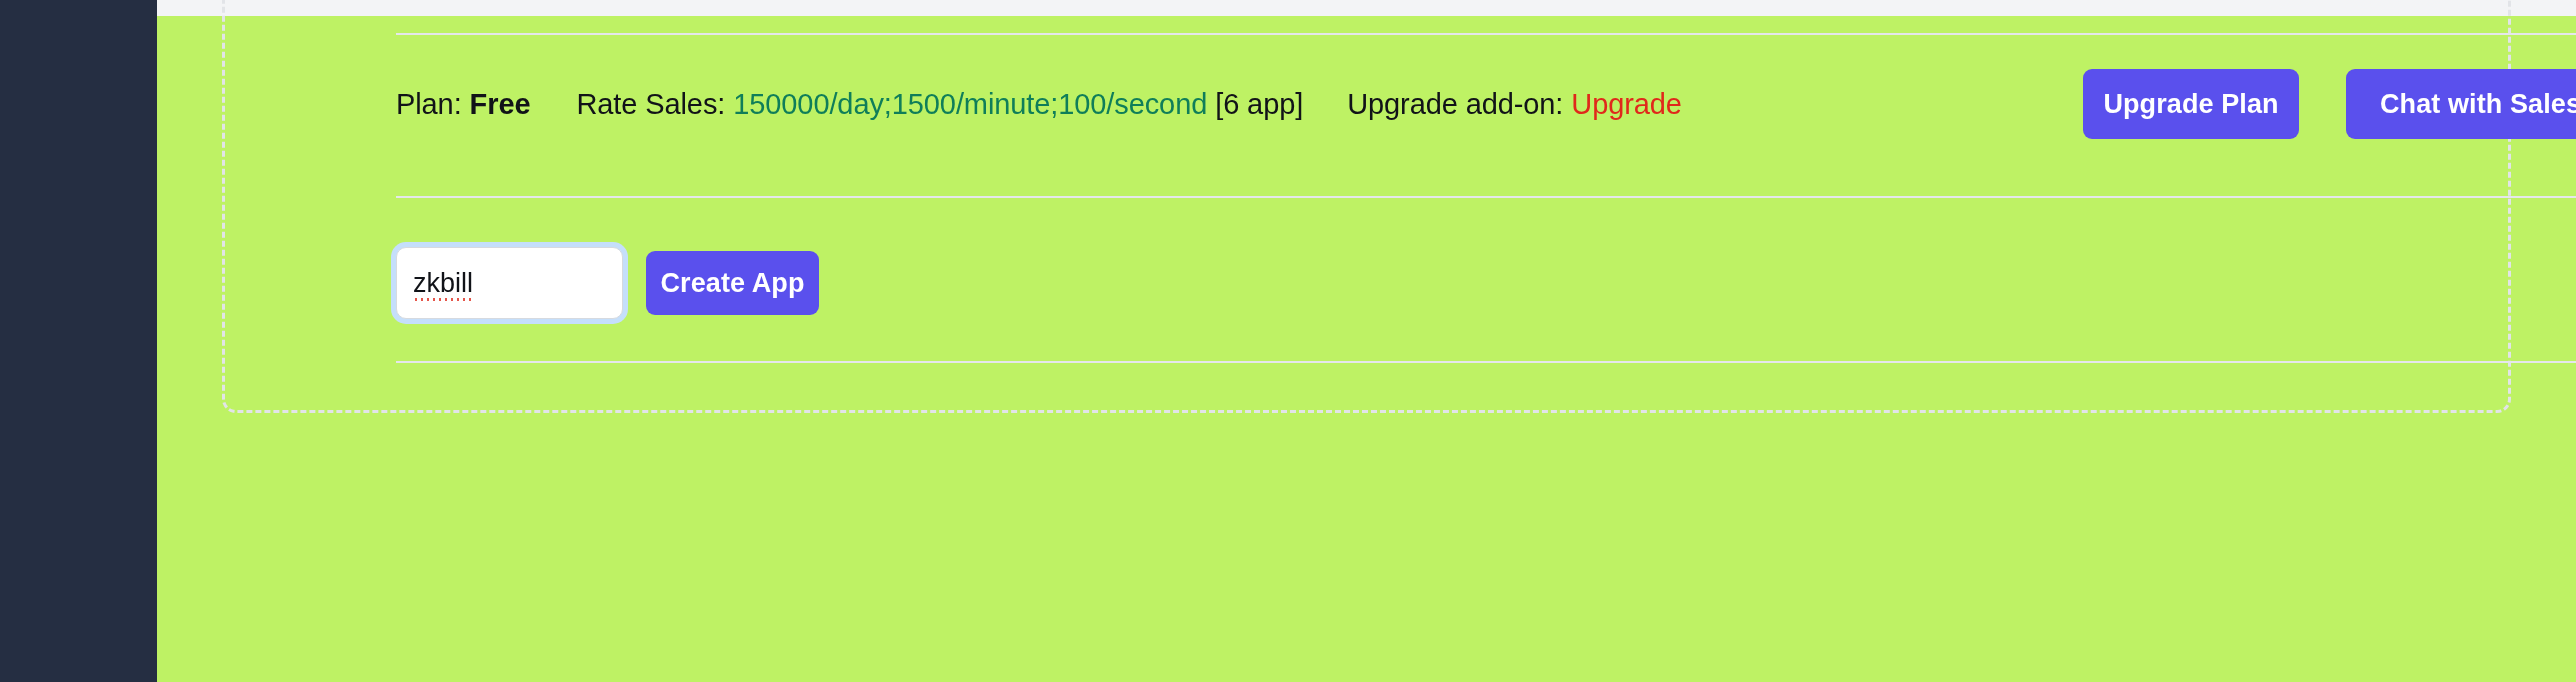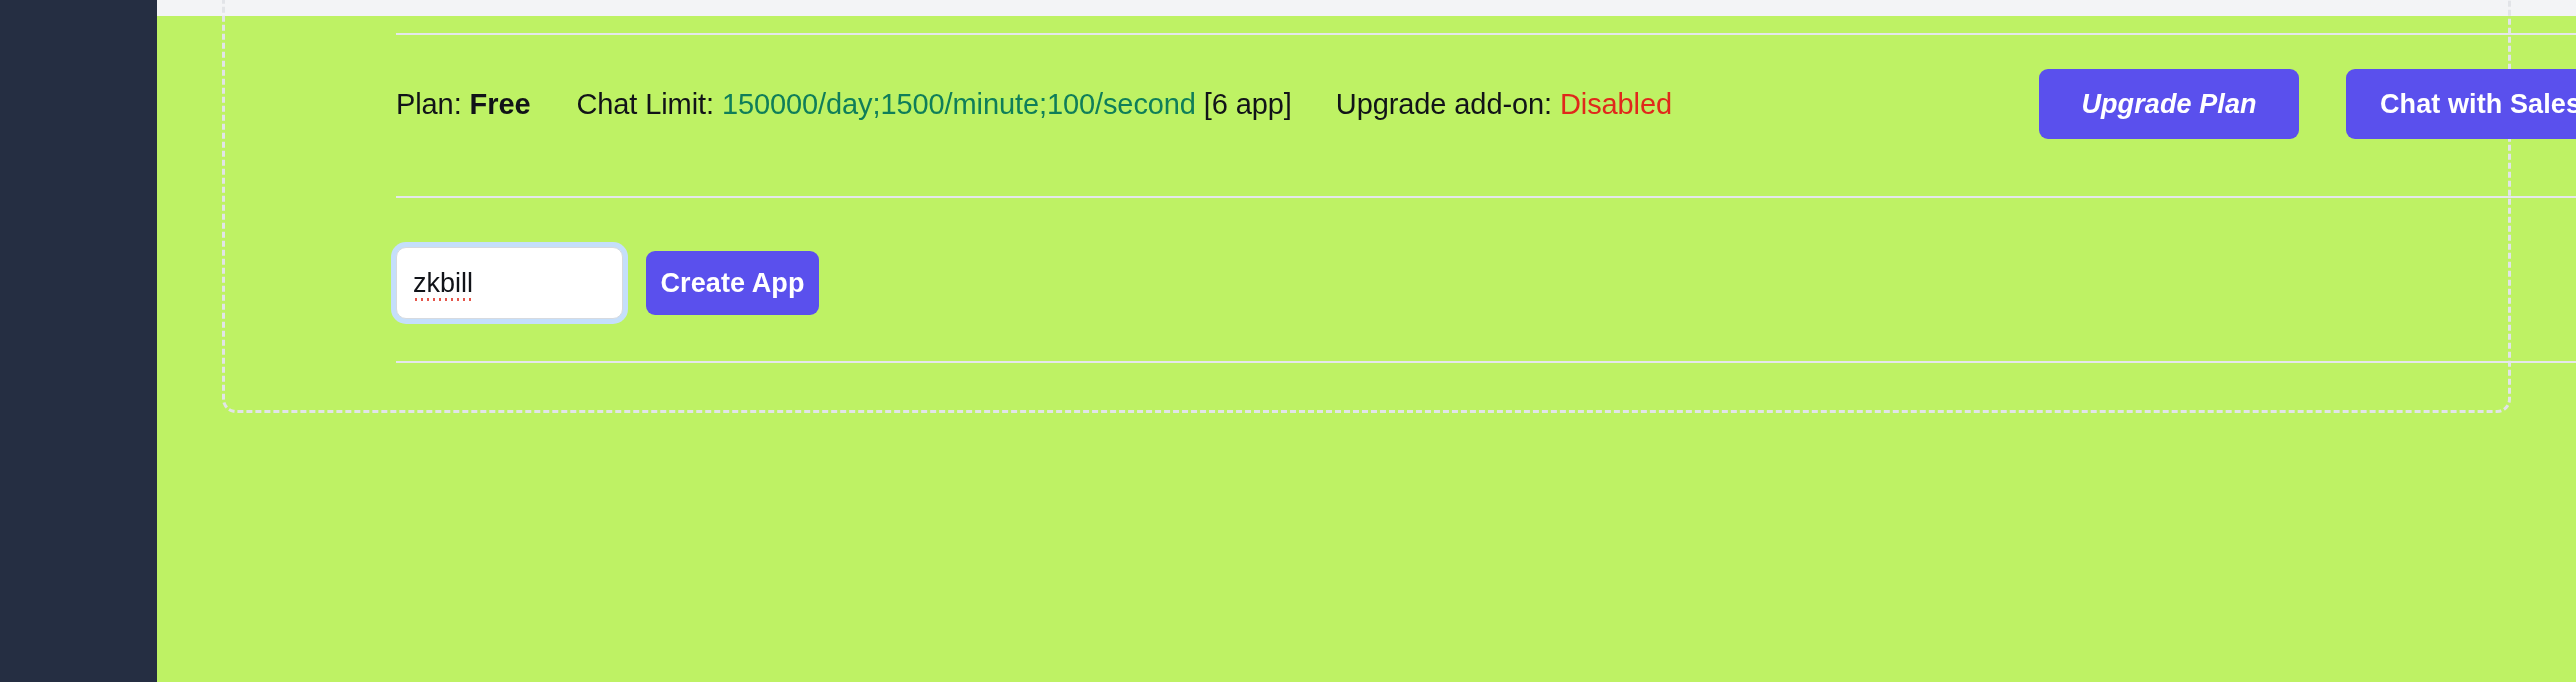--- a/index.html
+++ b/index.html
@@ -108,21 +108,21 @@
     font-family: "Liberation Sans", sans-serif;
     font-size: 27px;
     font-weight: bold;
     letter-spacing: 0.1px;
     cursor: pointer;
     padding: 0;
     display: inline-flex;
     align-items: center;
     justify-content: center;
   }
-  #btn-upgrade { width: 260px; height: 70px; font-style: italic; }
+  #btn-upgrade { width: 216px; height: 70px; }
   #btn-chat    { width: 269px; height: 70px; }
 
   
   #create-row {
     position: absolute;
     left: 18px;
     top: 217px;
     height: 100px;
     width: 2219px;
     display: flex;
@@ -188,25 +188,25 @@
       <div class="hr top"></div>
       <div class="hr middle"></div>
       <div class="hr bottom"></div>
 
       <div id="plan-row">
 
         <span class="info-text"><span>Plan:</span><span>&nbsp;</span><span class="bold">Free</span></span>
 
         <span id="gap-1"></span>
 
-        <span class="info-text"><span>Chat Limit:</span><span>&nbsp;</span><span class="val-green">150000/day;1500/minute;100/second</span><span>&nbsp;</span><span class="app-count">[6 app]</span></span>
+        <span class="info-text"><span>Rate Sales:</span><span>&nbsp;</span><span class="val-green">150000/day;1500/minute;100/second</span><span>&nbsp;</span><span class="app-count">[6 app]</span></span>
 
         <span id="gap-2"></span>
 
-        <span class="info-text"><span>Upgrade add-on:</span><span>&nbsp;</span><span class="val-red">Disabled</span></span>
+        <span class="info-text"><span>Upgrade add-on:</span><span>&nbsp;</span><span class="val-red">Upgrade</span></span>
 
         <span id="gap-3"></span>
 
         <button class="btn-purple" id="btn-upgrade">Upgrade Plan</button>
 
         <span id="gap-4"></span>
 
         <button class="btn-purple" id="btn-chat">Chat with Sales</button>
       </div>
 

